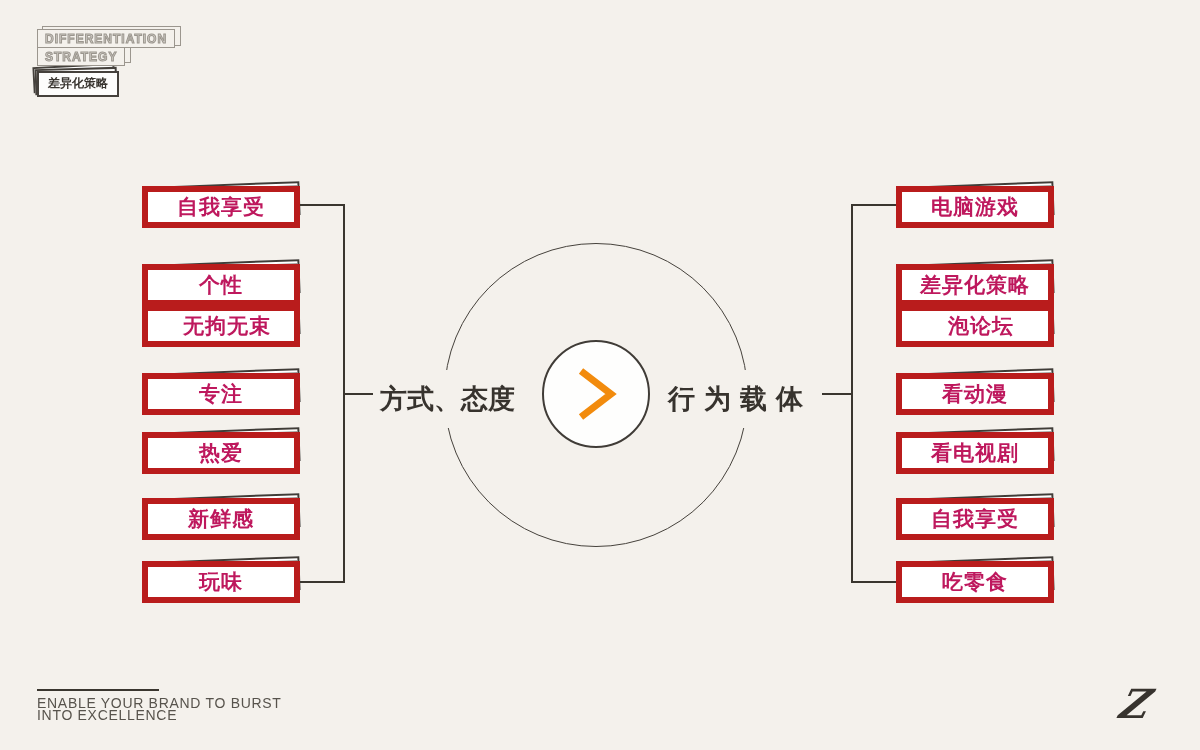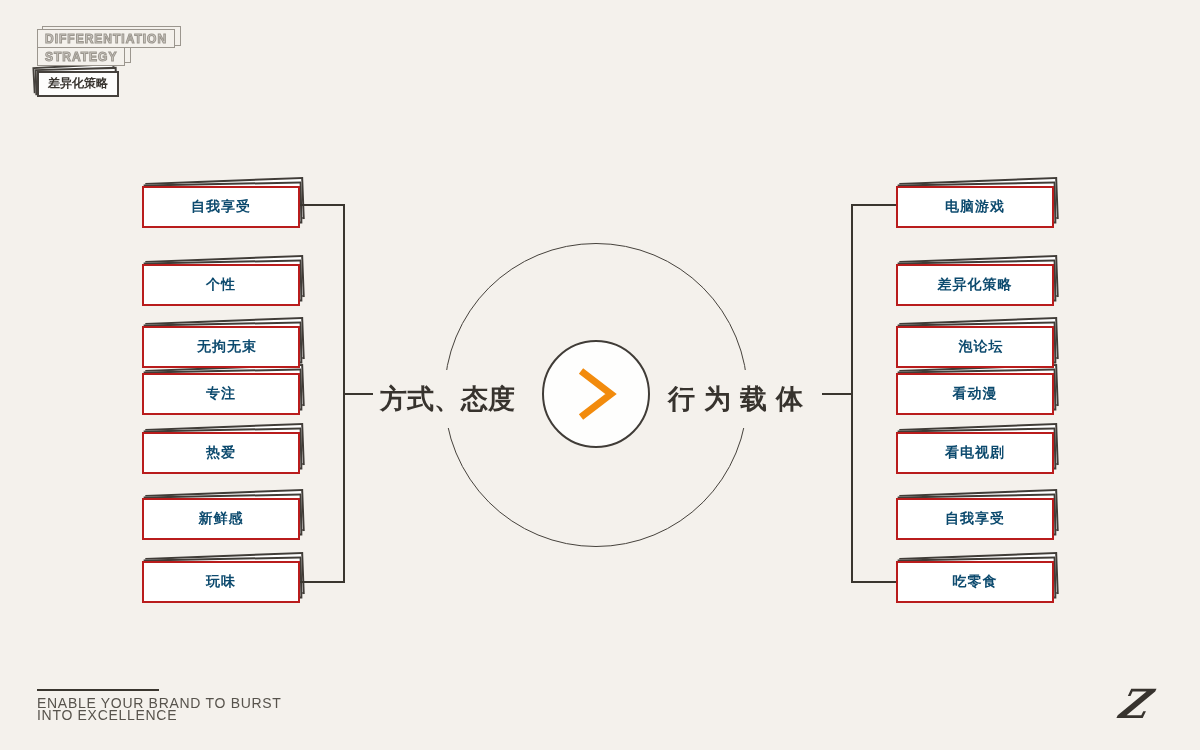--- a/index.html
+++ b/index.html
@@ -60,40 +60,40 @@
     transform: translate(-4px,-6px) rotate(-3deg);
     z-index: -2;
   }
 
   
   .card {
     position: absolute;
     width: 158px; height: 42px;
     box-sizing: border-box;
     background: #FFFFFF;
-    border: 2px solid #b91c1c;
+    border: 6px solid #b91c1c;
     display: flex; align-items: center; justify-content: center;
-    font-size: 14px; font-weight: bold; color: #0c4a6e;
+    font-size: 21px; font-weight: bold; color: #be185d;
     letter-spacing: 1px;
   }
   .card::before {
     content: ""; position: absolute; inset: -2px;
     background: #FFFFFF; border: 2px solid #403C37;
     transform: translate(2px,-3px) rotate(-1.1deg);
     z-index: -1;
   }
   .card::after {
     content: ""; position: absolute; inset: -2px;
     background: #FFFFFF; border: 2px solid #403C37;
     transform: translate(4px,-6px) rotate(-2.2deg);
     z-index: -2;
   }
   .col-left  .card { left: 142px; }
   .col-right .card { left: 896px; }
-  .r0 { top: 186px; } .r1 { top: 264px; } .r2 { top: 326px; padding-left: 12px; }
+  .r0 { top: 186px; } .r1 { top: 264px; } .r2 { top: 305px; padding-left: 12px; }
   .r3 { top: 373px; } .r4 { top: 432px; } .r5 { top: 498px; } .r6 { top: 561px; }
 
   
   .hline, .vline { position: absolute; background: #3A362F; }
   .hline { height: 2px; }
   .vline { width: 2px; }
 
   
   .big-circle {
     position: absolute; left: 444px; top: 243px;

